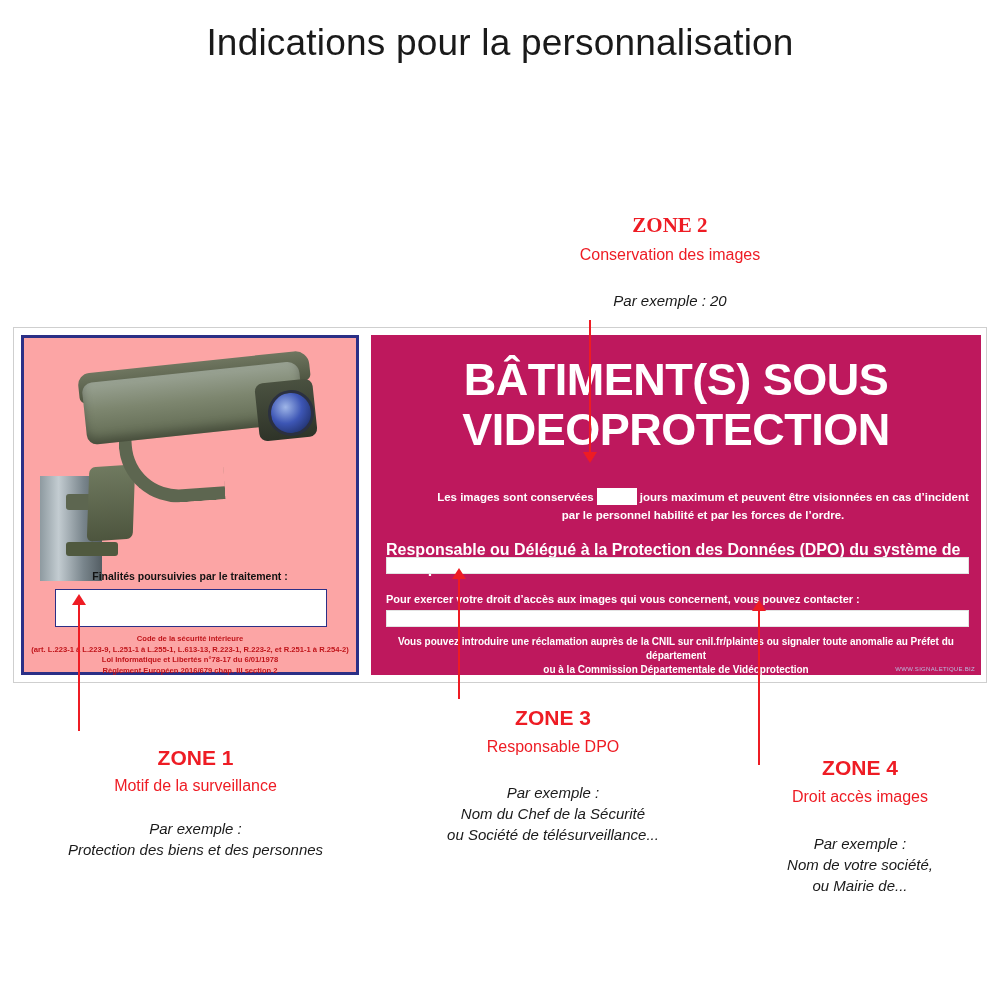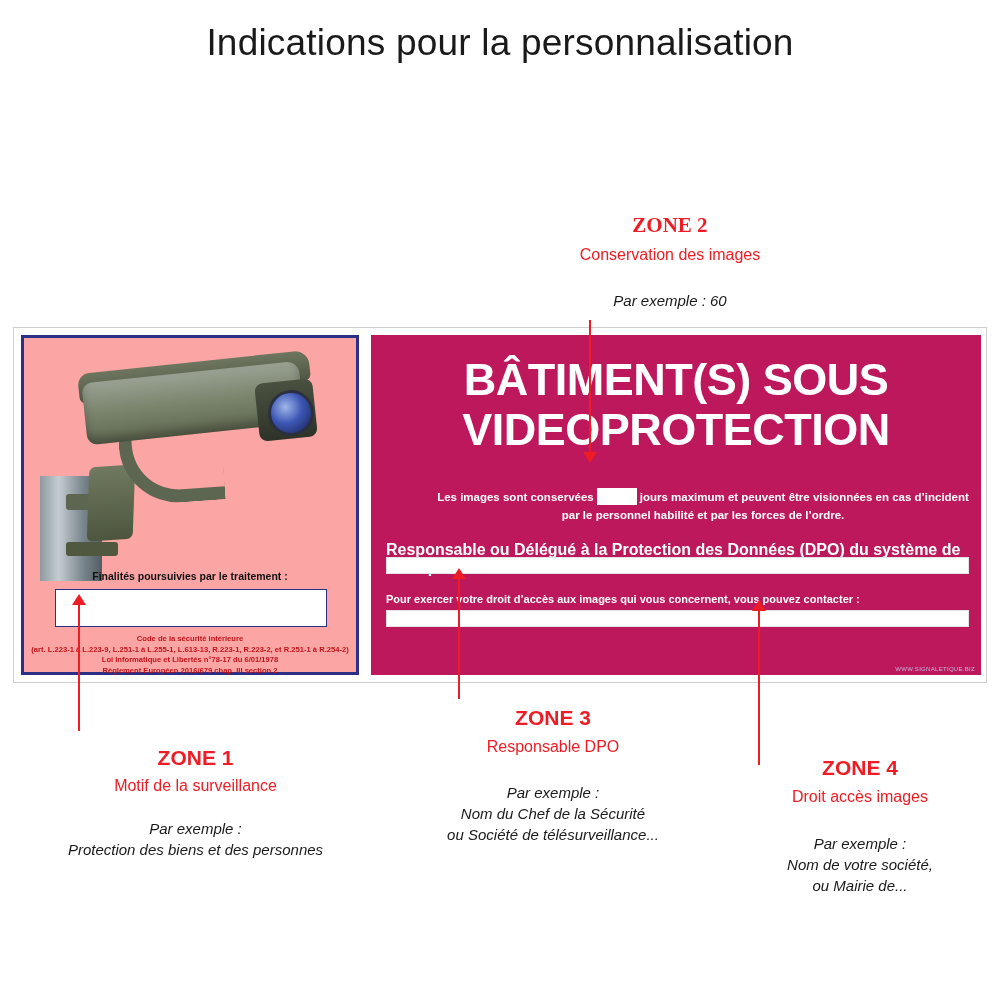--- a/index.html
+++ b/index.html
@@ -360,28 +360,32 @@
       <span>Les images sont conservées</span><span class="zone2-box"></span><span>jours maximum et peuvent être visionnées en cas d’incident</span>
       <div>par le personnel habilité et par les forces de l’ordre.</div>
     </div>
 
     <div class="dpo-label">Responsable ou Délégué à la Protection des Données (DPO) du système de vidéoprotection :</div>
     <div class="zone3-box"></div>
 
     <div class="acces-label">Pour exercer votre droit d’accès aux images qui vous concernent, vous pouvez contacter :</div>
     <div class="zone4-box"></div>
 
+    <div class="cnil">
+      <span>Vous pouvez introduire une réclamation auprès de la CNIL sur </span><span>cnil.fr/plaintes</span><span> ou signaler toute anomalie au Préfet du département</span>
+      <div>ou à la Commission Départementale de Vidéoprotection</div>
+    </div>
 
     <div class="watermark">WWW.SIGNALETIQUE.BIZ</div>
   </div>
 </div>
 
 <div class="ann-title" style="left:535px; top:213px; width:270px;font-family:Liberation Serif, serif;">ZONE 2</div>
 <div class="ann-sub" style="left:535px; top:246px; width:270px;">Conservation des images</div>
-<div class="ann-ex" style="left:535px; top:290px; width:270px;">Par exemple : 60</div>
+<div class="ann-ex" style="left:535px; top:290px; width:270px;">Par exemple : 20</div>
 <div class="arrow-line" style="left:589px; top:320px; height:134px;"></div>
 <div class="arrow-head down" style="left:583px; top:452px;"></div>
 
 <div class="arrow-head up" style="left:72px; top:594px;"></div>
 <div class="arrow-line" style="left:78px; top:603px; height:128px;"></div>
 <div class="ann-title" style="left:48px; top:746px; width:295px;">ZONE 1</div>
 <div class="ann-sub" style="left:48px; top:777px; width:295px;">Motif de la surveillance</div>
 <div class="ann-ex" style="left:33px; top:818px; width:325px;">
   <div>Par exemple :</div>
   <div>Protection des biens et des personnes</div>

